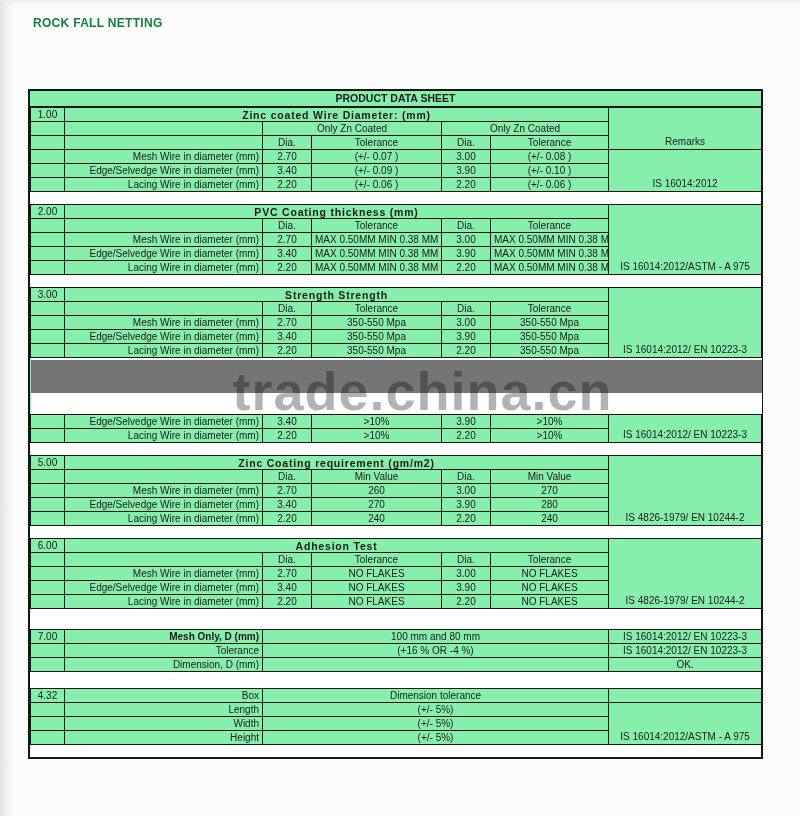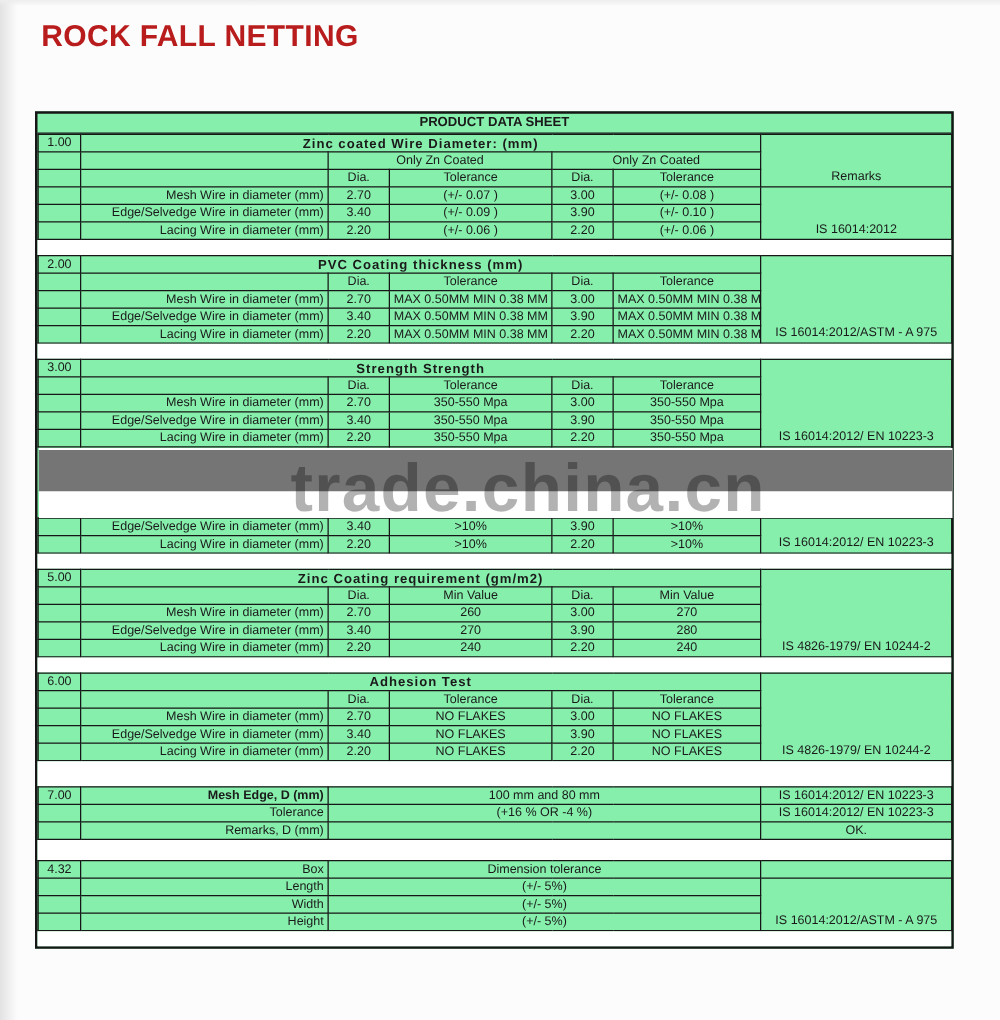--- a/index.html
+++ b/index.html
@@ -14,22 +14,22 @@
     background:linear-gradient(to right,#e2e2e2,rgba(255,255,255,0));
     z-index:1;pointer-events:none;
   }
   body::after{ 
     content:"";position:absolute;left:0;top:0;right:0;height:5px;
     background:linear-gradient(to bottom,#ededed,rgba(255,255,255,0));
     z-index:1;pointer-events:none;
   }
   .page-title{
     position:absolute;left:33px;top:16px;margin:0;
-    font-size:24px;font-weight:bold;letter-spacing:0.3px;
-    color:#b91c1c;z-index:2;
+    font-size:12px;font-weight:bold;letter-spacing:0.3px;
+    color:#15803d;z-index:2;
   }
   .sheet{
     position:absolute;left:28px;top:89px;width:735px;
     box-sizing:border-box;border:2px solid #161616;background:#86efac;z-index:2;
   }
   .sheet-header{
     height:15px;line-height:15px;border-bottom:1px solid #161616;
     text-align:center;font-weight:bold;font-size:10.5px;
   }
   table.sec{border-collapse:collapse;table-layout:fixed;width:100%;}
@@ -372,33 +372,33 @@
           <col style="width: 198px;">
           <col style="width: 49px;">
           <col style="width: 130px;">
           <col style="width: 49px;">
           <col style="width: 118px;">
           <col style="width: 153px;">
         </colgroup>
         <tbody>
           <tr>
             <td>7.00</td>
-            <td class="lbl b">Mesh Edge, D (mm)</td>
+            <td class="lbl b">Mesh Only, D (mm)</td>
             <td colspan="4">100 mm and 80 mm</td>
             <td>IS 16014:2012/ EN 10223-3</td>
           </tr>
           <tr>
             <td></td>
             <td class="lbl">Tolerance</td>
             <td colspan="4">(+16 % OR -4 %)</td>
             <td>IS 16014:2012/ EN 10223-3</td>
           </tr>
           <tr>
             <td></td>
-            <td class="lbl">Remarks, D (mm)</td>
+            <td class="lbl">Dimension, D (mm)</td>
             <td colspan="4"></td>
             <td>OK.</td>
           </tr>
         </tbody>
       </table>
       <div class="gap-md"></div>
       <table class="sec">
         <colgroup>
           <col style="width: 34px;">
           <col style="width: 198px;">

